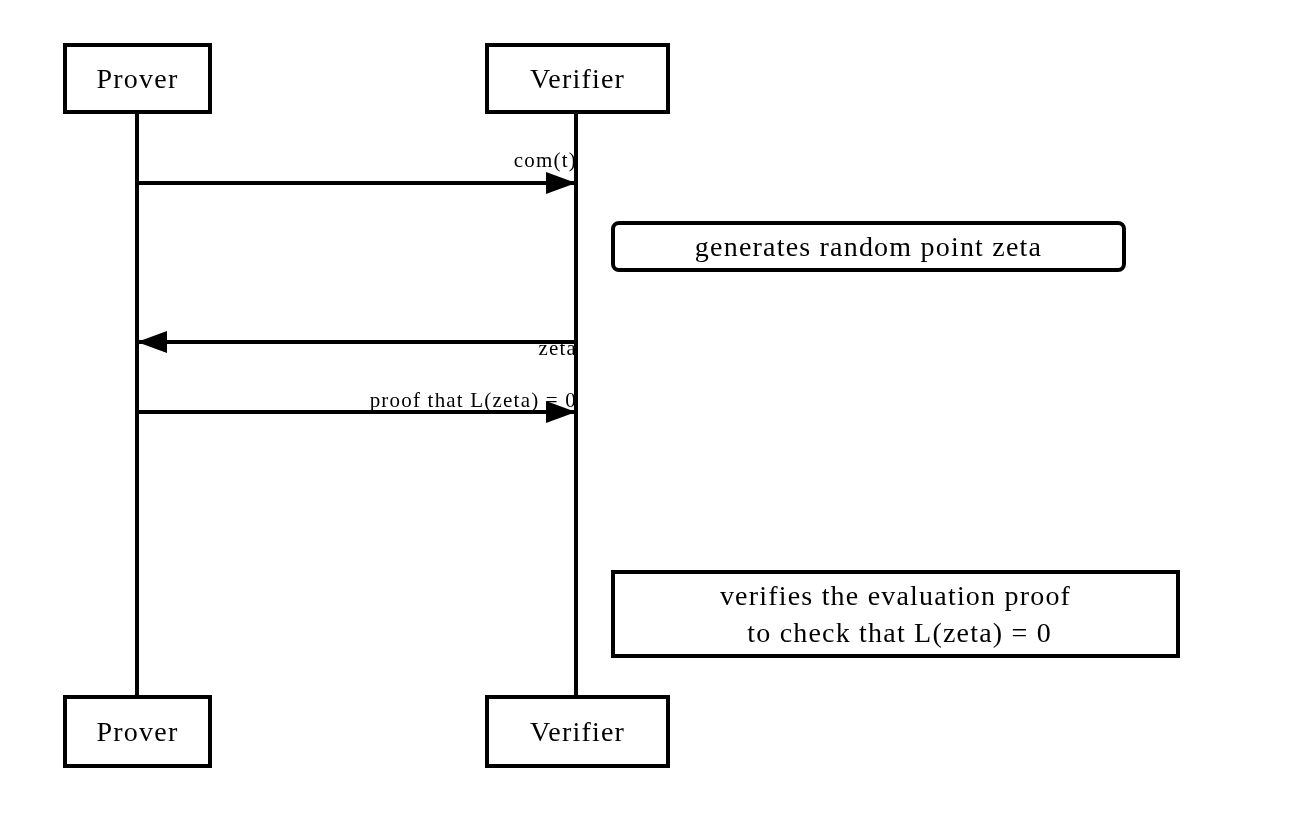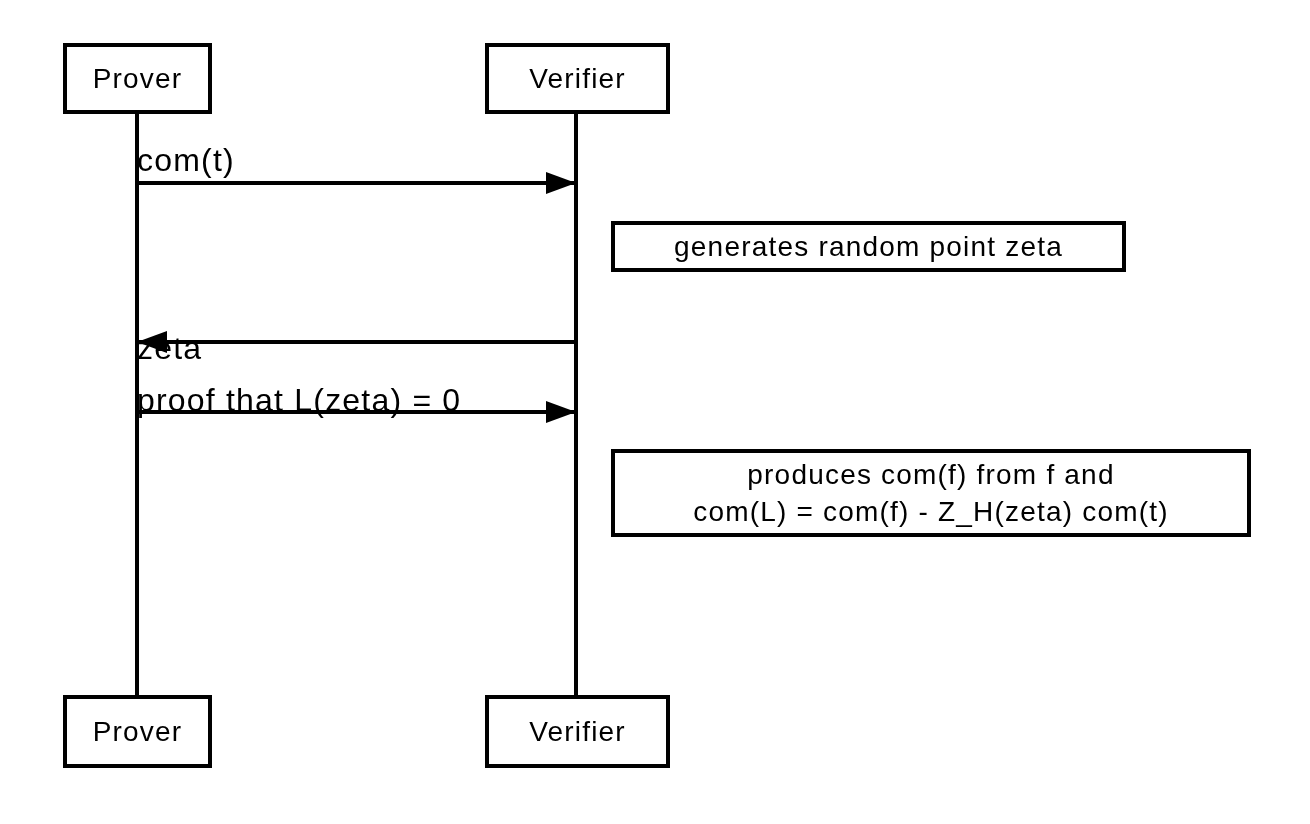--- a/index.html
+++ b/index.html
@@ -6,21 +6,21 @@
     margin: 0;
     padding: 0;
     background: #ffffff;
   }
   .canvas {
     position: relative;
     width: 1310px;
     height: 824px;
     background: #ffffff;
     color: #000000;
-    font-family: Liberation Sans, sans-serif;
+    font-family: Liberation Serif, serif;
     overflow: hidden;
   }
   
   .actor {
     position: absolute;
     box-sizing: border-box;
     border: 4px solid #000000;
     background: #ffffff;
     display: flex;
     align-items: center;
@@ -41,22 +41,22 @@
     width: 4px;
     background: #000000;
   }
   .lifeline-prover   { left: 135px; }
   .lifeline-verifier { left: 574px; }
   
   .msg-label {
     position: absolute;
     left: 137px;
     width: 440px;
-    text-align: left;
-    font-size: 32px;
+    text-align: right;
+    font-size: 21px;
     letter-spacing: 1.2px;
     line-height: 36px;
     white-space: pre;
   }
   .msg1-label { top: 142px; }
   .msg2-label { top: 298px; margin-top: 32px; }
   .msg3-label { top: 382px; }
   
   .msg-line {
     position: absolute;
@@ -88,21 +88,21 @@
     box-sizing: border-box;
     border: 4px solid #000000;
     background: #ffffff;
     text-align: center;
     font-size: 28px;
     letter-spacing: 1.2px;
     line-height: 37px;
     padding: 3px 8px;
     white-space: pre;
   }
-  .note-1 { top: 221px; width: 515px; }
+  .note-1 { top: 221px; width: 515px; border-radius: 8px; }
   .note-2 { top: 449px; width: 640px; }
   .note-3 { top: 570px; width: 569px; }
 </style>
 </head>
 <body>
 
 <div class="canvas">
 
   <div class="actor actor-prover-top">Prover</div>
   <div class="actor actor-verifier-top">Verifier</div>
@@ -117,20 +117,20 @@
   <div class="note note-1">generates random point zeta</div>
 
   <div class="msg-label msg2-label">zeta</div>
   <div class="msg-line msg2-line"></div>
   <div class="arrowhead left msg2-head"></div>
 
   <div class="msg-label msg3-label">proof that L(zeta) = 0</div>
   <div class="msg-line msg3-line"></div>
   <div class="arrowhead right msg3-head"></div>
 
-  <div class="note note-2">produces com(f) from f and
-com(L) = com(f) - Z_H(zeta) com(t)</div>
 
+  <div class="note note-3">verifies the evaluation proof
+ to check that L(zeta) = 0</div>
 
   <div class="actor actor-prover-bot">Prover</div>
   <div class="actor actor-verifier-bot">Verifier</div>
 
 </div>
 
 </body></html>

